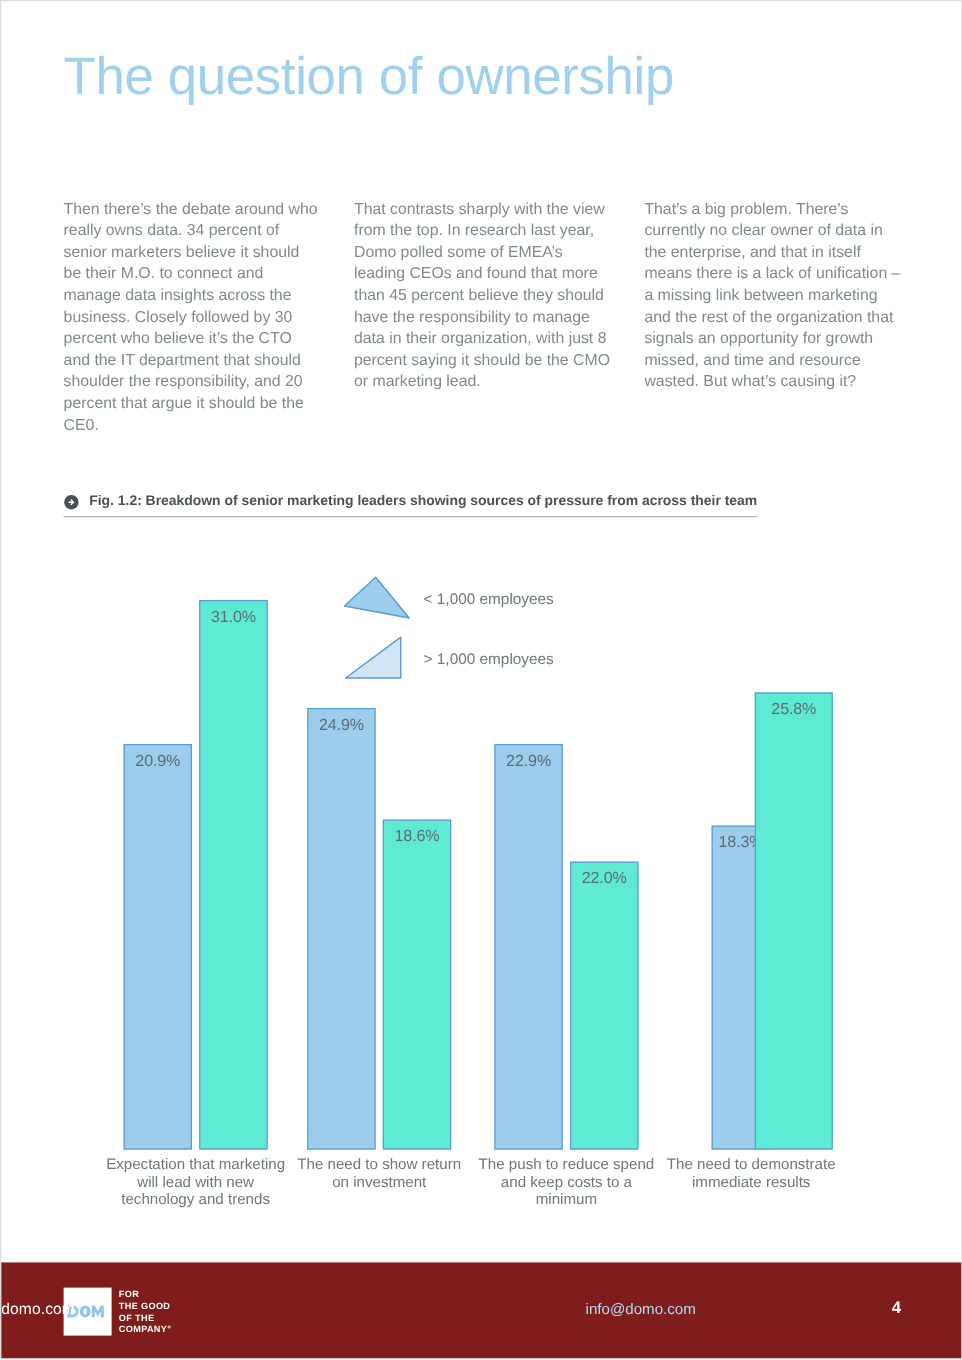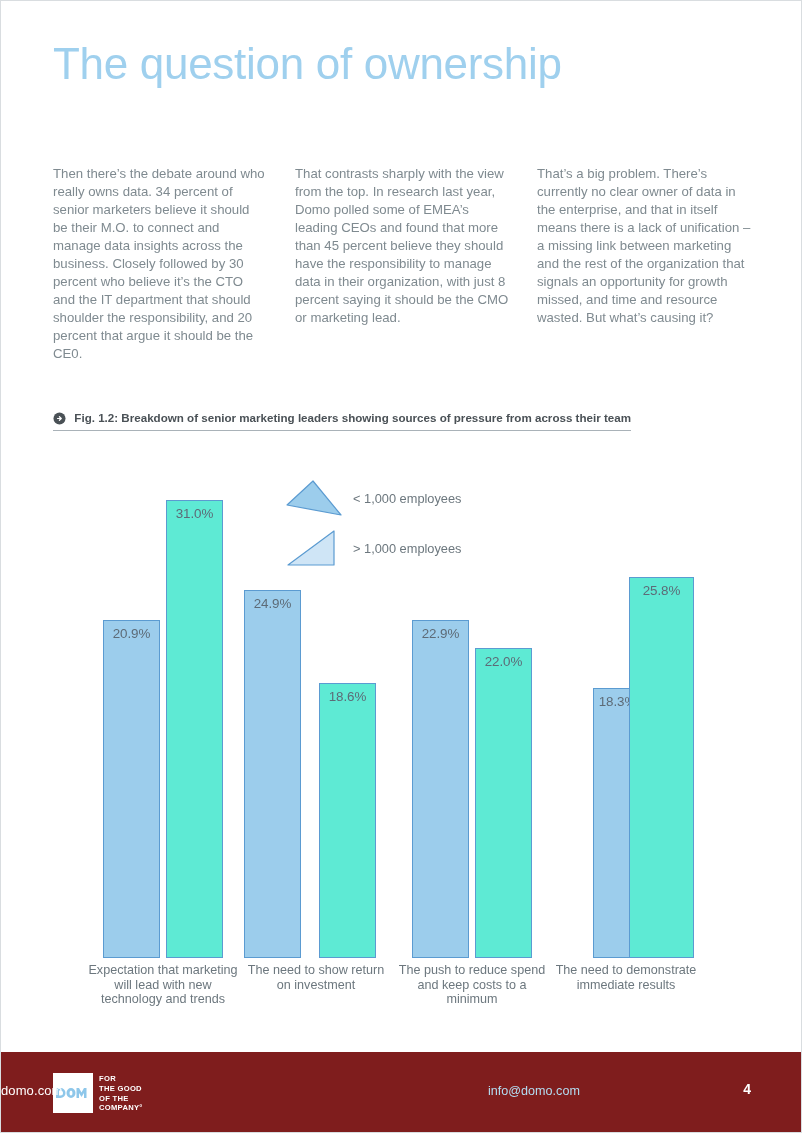--- a/index.html
+++ b/index.html
@@ -238,30 +238,30 @@
     <div id="fig-caption-text">Fig. 1.2: Breakdown of senior marketing leaders showing sources of pressure from across their team</div>
   </div>
 
   <div id="chart-area">
       <div class="bar small" style="left: 50px; width: 57px; height: 338px; text-decoration: underline;">
         <div class="bar-label">20.9%</div>
       </div>
       <div class="bar large" style="left: 113px; width: 57px; height: 457.706px;">
         <div class="bar-label">31.0%</div>
       </div>
-      <div class="bar small" style="left: 191px; width: 57px; height: 367.641px; padding-left: 29px;">
+      <div class="bar small" style="left: 203px; width: 57px; height: 367.641px; padding-left: 29px;">
         <div class="bar-label">24.9%</div>
       </div>
       <div class="bar large" style="left: 266px; width: 57px; height: 274.624px;">
         <div class="bar-label">18.6%</div>
       </div>
       <div class="bar small" style="left: 359px; width: 57px; height: 338.112px;">
         <div class="bar-label">22.9%</div>
       </div>
-      <div class="bar large" style="left: 422px; width: 57px; height: 310px;">
+      <div class="bar large" style="left: 422px; width: 57px; height: 240px;">
         <div class="bar-label">22.0%</div>
       </div>
       <div class="bar small" style="left: 540px; width: 49px; height: 270.194px;">
         <div class="bar-label">18.3%</div>
       </div>
       <div class="bar large" style="left: 576px; width: 65px; height: 380.929px;">
         <div class="bar-label">25.8%</div>
       </div>
     </div>
 

